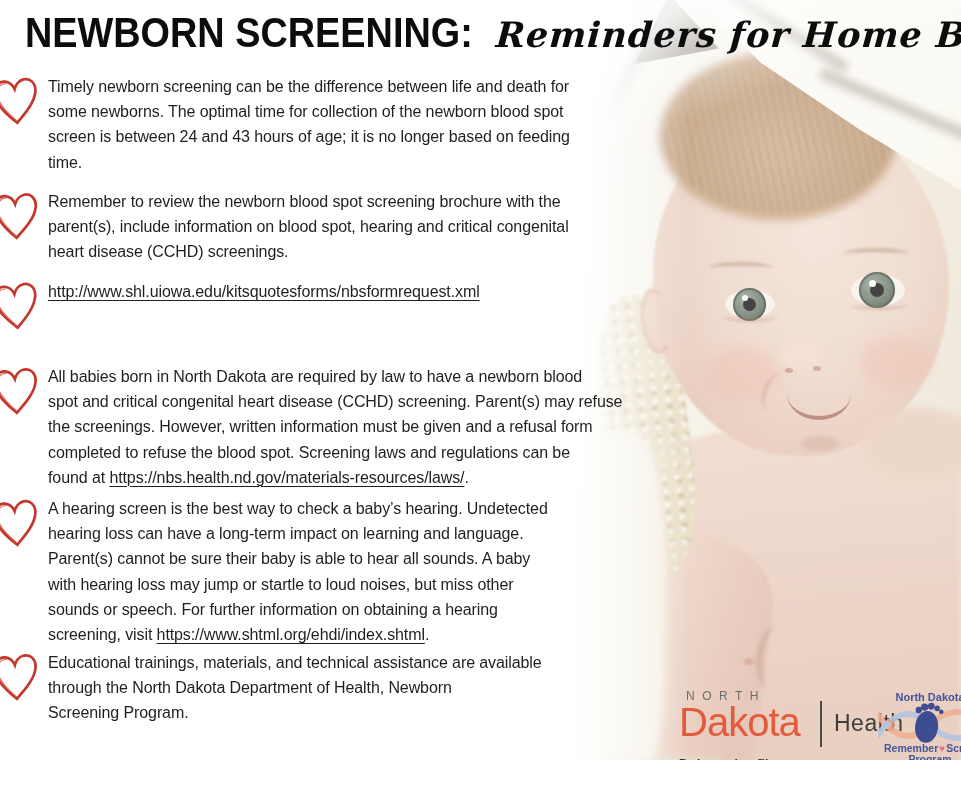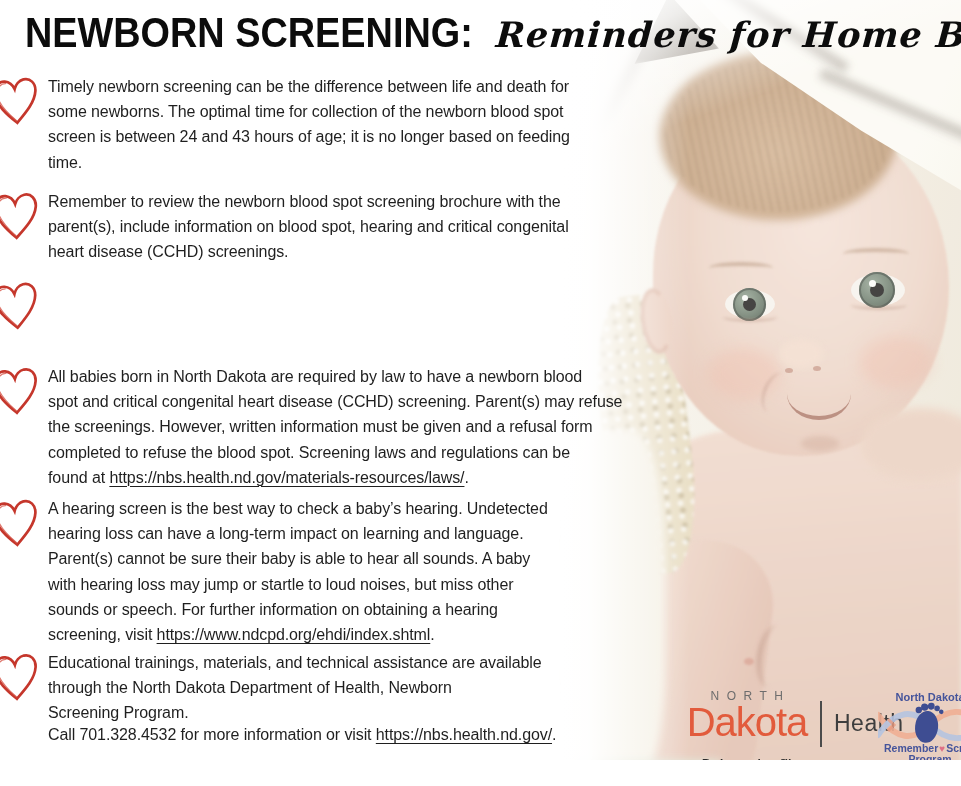--- a/index.html
+++ b/index.html
@@ -90,21 +90,21 @@
   .title-script { font-family:"DejaVu Serif", serif; font-style:italic; font-weight:700; font-size:35px;
     color:#0c0c0c; margin-left:-38px; transform:skewX(-4deg); letter-spacing:1px; }
   .bullet { position:absolute; left:0; }
   .heart-marker { position:absolute; left:-7px; top:2px; width:46px; height:52px; }
   .bullet-text { position:absolute; left:48px; top:0; width:700px; font-size:16px; line-height:25.2px;
     letter-spacing:-.1px; white-space:pre-line; color:#1f1f1f; }
   .doc-link { color:#1f1f1f; text-decoration:underline; text-underline-offset:2.5px; text-decoration-thickness:1.3px; cursor:pointer; }
   .call-line { position:absolute; left:48px; top:722px; font-size:16px; line-height:25.2px; letter-spacing:-.1px; }
 
   
-  .nd-logo { position:absolute; left:679px; top:689px; width:136px; text-align:center; z-index:11; }
+  .nd-logo { position:absolute; left:679px; top:689px; width:136px; z-index:11; }
   .nd-north { font-size:12px; letter-spacing:7.5px; color:#6d6d6d; padding-left:7px; }
   .nd-dakota { font-size:40px; font-weight:400; letter-spacing:-1px; color:#e25b3c; line-height:38px; }
   .nd-tagline { font-size:11.5px; font-weight:700; color:#2b2b2b; margin-top:16px; }
   .nd-divider { position:absolute; left:820px; top:701px; width:2px; height:46px; background:#4b4b4b; z-index:11; }
   .nd-health { position:absolute; left:834px; top:710px; font-size:23px; color:#3e3e3e; z-index:11; letter-spacing:.5px; }
   .nbs-logo { position:absolute; left:884px; top:691px; width:110px; z-index:11; color:#45549b; }
   .nbs-region { position:absolute; left:0; top:0; width:92px; text-align:center; font-size:11px; font-weight:700; }
   .nbs-helix { position:absolute; left:-6px; top:16px; width:104px; height:36px; }
   .nbs-foot { position:absolute; left:26px; top:9px; width:36px; height:46px; }
   .nbs-words { position:absolute; left:0; top:51px; width:120px; font-size:10.5px; font-weight:700; white-space:nowrap; }
@@ -191,21 +191,21 @@
 heart disease (CCHD) screenings.</span><a class="doc-link"></a><span></span></p>
     </div>
 
     <div class="bullet" style="top:279px;">
       <span class="heart-marker">
         <svg viewBox="0 0 44 50" width="46" height="52" style="transform:rotate(-6deg);">
           <path d="M21.5 45 C12 36 3.5 27 2.5 16.5 C1.8 9 7 3.5 13 4.5 C17.5 5.3 20.5 9 21.8 12.5 C23 8.8 26.5 4.8 31 4 C37.5 3 42.5 8.5 41.5 16 C40 27 30 36.5 21.5 45 Z" fill="none" stroke="#c5372c" stroke-width="2.6" stroke-linecap="round"></path>
           <path d="M21 43 C13 35 5.5 26.5 4.5 17 C4 10.5 8.5 6 13.5 6.5" fill="none" stroke="#d6564a" stroke-width="1.2" stroke-linecap="round" opacity=".8"></path>
         </svg>
       </span>
-      <p class="bullet-text"><span></span></p>
+      <p class="bullet-text"><a class="doc-link">http://www.shl.uiowa.edu/kitsquotesforms/nbsformrequest.xml</a><span></span></p>
     </div>
 
     <div class="bullet" style="top:364px;">
       <span class="heart-marker">
         <svg viewBox="0 0 44 50" width="46" height="52" style="transform:rotate(-4deg);">
           <path d="M21.5 45 C12 36 3.5 27 2.5 16.5 C1.8 9 7 3.5 13 4.5 C17.5 5.3 20.5 9 21.8 12.5 C23 8.8 26.5 4.8 31 4 C37.5 3 42.5 8.5 41.5 16 C40 27 30 36.5 21.5 45 Z" fill="none" stroke="#c5372c" stroke-width="2.6" stroke-linecap="round"></path>
           <path d="M21 43 C13 35 5.5 26.5 4.5 17 C4 10.5 8.5 6 13.5 6.5" fill="none" stroke="#d6564a" stroke-width="1.2" stroke-linecap="round" opacity=".8"></path>
         </svg>
       </span>
       <p class="bullet-text"><span>All babies born in North Dakota are required by law to have a newborn blood
@@ -220,36 +220,35 @@
         <svg viewBox="0 0 44 50" width="46" height="52" style="transform:rotate(-5deg);">
           <path d="M21.5 45 C12 36 3.5 27 2.5 16.5 C1.8 9 7 3.5 13 4.5 C17.5 5.3 20.5 9 21.8 12.5 C23 8.8 26.5 4.8 31 4 C37.5 3 42.5 8.5 41.5 16 C40 27 30 36.5 21.5 45 Z" fill="none" stroke="#c5372c" stroke-width="2.6" stroke-linecap="round"></path>
           <path d="M21 43 C13 35 5.5 26.5 4.5 17 C4 10.5 8.5 6 13.5 6.5" fill="none" stroke="#d6564a" stroke-width="1.2" stroke-linecap="round" opacity=".8"></path>
         </svg>
       </span>
       <p class="bullet-text"><span>A hearing screen is the best way to check a baby’s hearing. Undetected
 hearing loss can have a long-term impact on learning and language.
 Parent(s) cannot be sure their baby is able to hear all sounds. A baby
 with hearing loss may jump or startle to loud noises, but miss other
 sounds or speech. For further information on obtaining a hearing
-screening, visit </span><a class="doc-link">https://www.ndcpd.org/ehdi/index.shtml</a><span>.</span></p>
+screening, visit </span><a class="doc-link">https://www.shtml.org/ehdi/index.shtml</a><span>.</span></p>
     </div>
 
     <div class="bullet" style="top:650px;">
       <span class="heart-marker">
         <svg viewBox="0 0 44 50" width="46" height="52" style="transform:rotate(-4deg);">
           <path d="M21.5 45 C12 36 3.5 27 2.5 16.5 C1.8 9 7 3.5 13 4.5 C17.5 5.3 20.5 9 21.8 12.5 C23 8.8 26.5 4.8 31 4 C37.5 3 42.5 8.5 41.5 16 C40 27 30 36.5 21.5 45 Z" fill="none" stroke="#c5372c" stroke-width="2.6" stroke-linecap="round"></path>
           <path d="M21 43 C13 35 5.5 26.5 4.5 17 C4 10.5 8.5 6 13.5 6.5" fill="none" stroke="#d6564a" stroke-width="1.2" stroke-linecap="round" opacity=".8"></path>
         </svg>
       </span>
       <p class="bullet-text"><span>Educational trainings, materials, and technical assistance are available
 through the North Dakota Department of Health, Newborn
 Screening Program.</span><a class="doc-link"></a><span></span></p>
     </div>
 
-    <p class="call-line"><span>Call 701.328.4532 for more information or visit </span><a class="doc-link">https://nbs.health.nd.gov/</a><span>.</span></p>
   </div>
 
   <div class="nd-logo">
     <div class="nd-north">NORTH</div>
     <div class="nd-dakota">Dakota</div>
     <div class="nd-tagline">Be Legendary.™</div>
   </div>
   <div class="nd-divider"></div>
   <div class="nd-health">Health</div>
 

